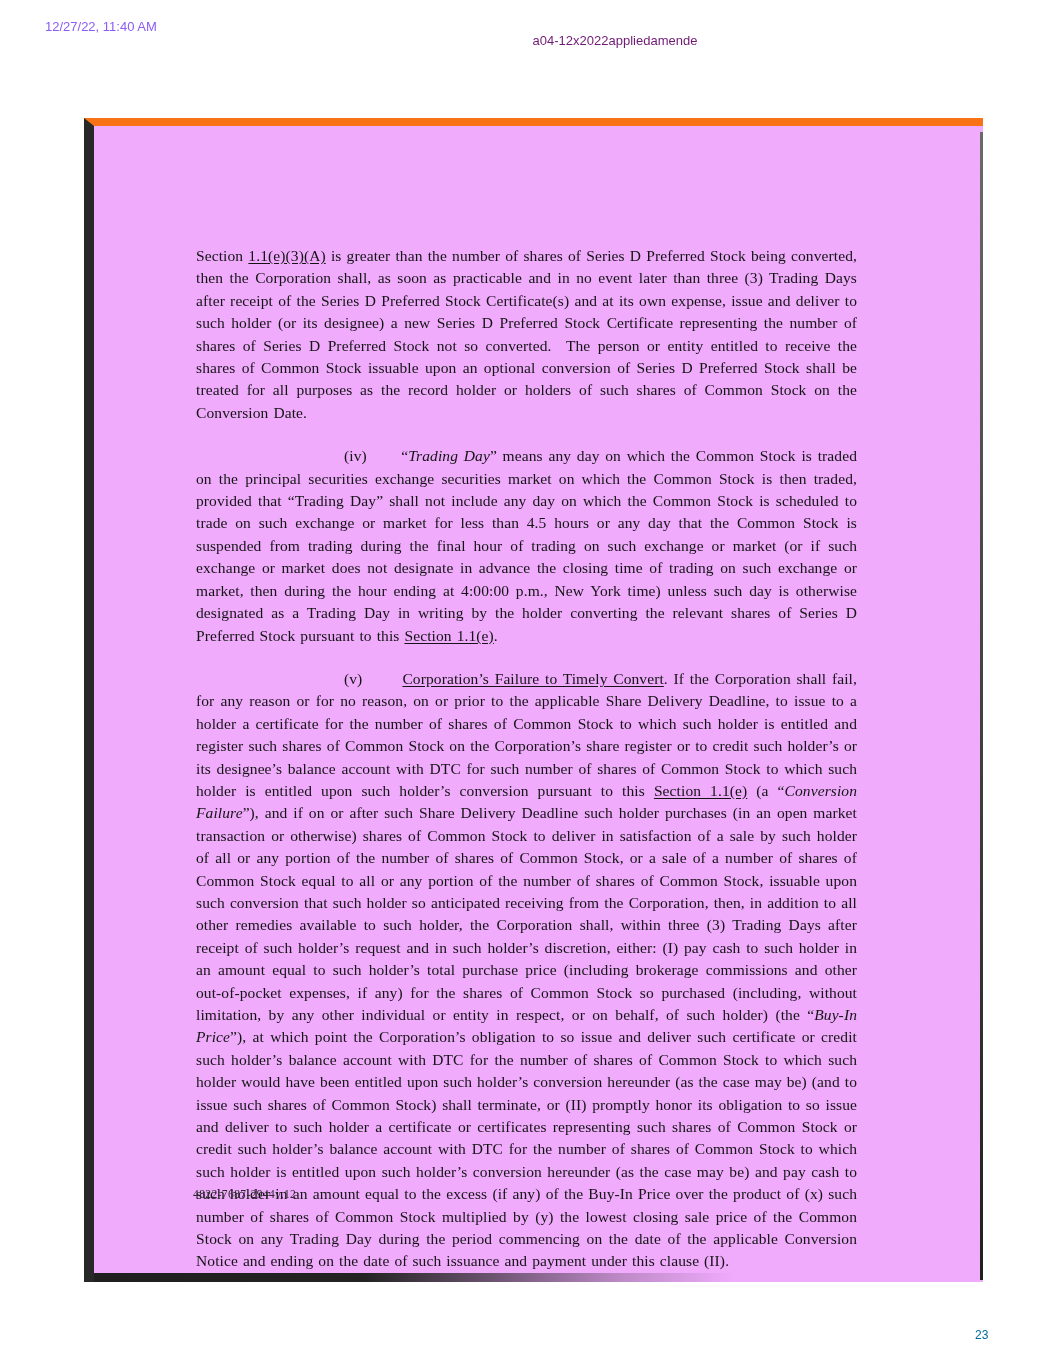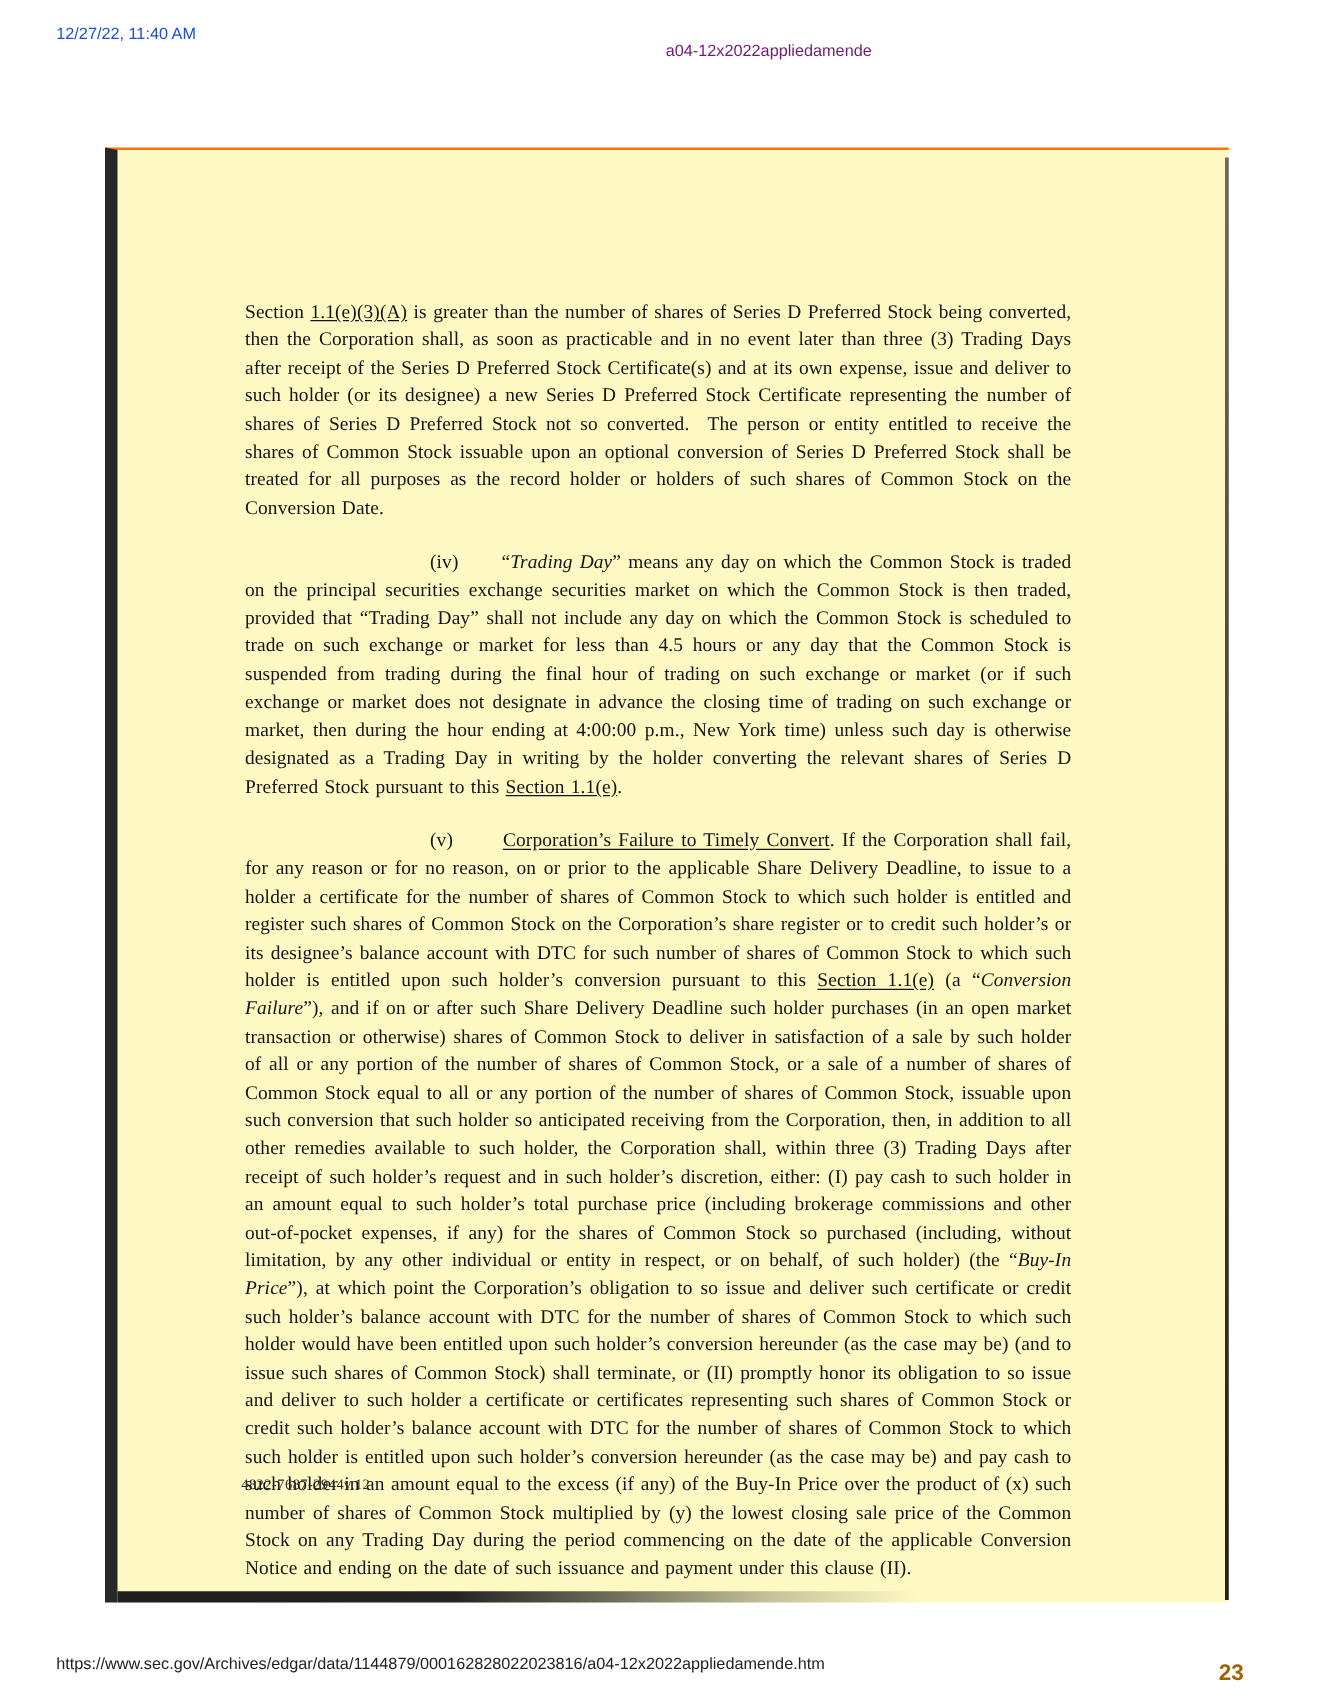--- a/index.html
+++ b/index.html
@@ -10,43 +10,43 @@
     font-family: "Liberation Sans", sans-serif;
     color: #1b1b1b;
     position: relative;
     overflow: hidden;
   }
   .page { position: absolute; inset: 0; }
 
   
   .print-header-date {
     position: absolute; left: 45px; top: 19px;
-    font-size: 13px; color: #1d4ed8;
+    font-size: 13px; color: #8b5cf6;
   }
   .print-header-title {
     position: absolute; left: 615px; top: 33px;
     transform: translateX(-50%);
     font-size: 13px; color: #701a75; white-space: nowrap;
   }
   .print-footer-url {
     position: absolute; left: 45px; top: 1323px;
     font-size: 13px; color: #222; white-space: nowrap;
   }
   .print-footer-page {
     position: absolute; left: 975px; top: 1328px;
-    font-size: 18px; color: #a16207; font-weight: bold;
+    font-size: 12px; color: #0369a1;
   }
 
   
   .scan-area {
     position: absolute;
     left: 84px; top: 118px;
     width: 899px; height: 1164px;
-    background: #fef9c3;
-    border-top: 2px solid #f97316;
+    background: #f0abfc;
+    border-top: 8px solid #f97316;
     border-left: 10px solid #282828;
   }
   .scan-right-edge {
     position: absolute; top: 6px; right: 0; bottom: 2px;
     width: 3px;
     background: linear-gradient(to bottom, #6a6a6a 0%, #4a4a4a 35%, #353535 70%, #1f1f1f 100%);
   }
   .scan-bottom-edge {
     position: absolute; left: 0; bottom: 0;
     height: 9px; width: 72%;
@@ -95,16 +95,15 @@
 
     <div class="doc-text">
       <p><span>Section </span><span class="run-u">1.1(e)(3)(A)</span><span> is greater than the number of shares of Series D Preferred Stock being converted, then the Corporation shall, as soon as practicable and in no event later than three (3) Trading Days after receipt of the Series D Preferred Stock Certificate(s) and at its own expense, issue and deliver to such holder (or its designee) a new Series D Preferred Stock Certificate representing the number of shares of Series D Preferred Stock not so converted.&nbsp; The person or entity entitled to receive the shares of Common Stock issuable upon an optional conversion of Series D Preferred Stock shall be treated for all purposes as the record holder or holders of such shares of Common Stock on the Conversion Date.</span></p>
       <p class="indented"><span>(iv)&nbsp;&nbsp;&nbsp;&nbsp;&nbsp;&nbsp;“</span><span class="run-bi">Trading Day</span><span>” means any day on which the Common Stock is traded on the principal securities exchange securities market on which the Common Stock is then traded, provided that “Trading Day” shall not include any day on which the Common Stock is scheduled to trade on such exchange or market for less than 4.5 hours or any day that the Common Stock is suspended from trading during the final hour of trading on such exchange or market (or if such exchange or market does not designate in advance the closing time of trading on such exchange or market, then during the hour ending at 4:00:00 p.m., New York time) unless such day is otherwise designated as a Trading Day in writing by the holder converting the relevant shares of Series D Preferred Stock pursuant to this </span><span class="run-u">Section 1.1(e)</span><span>.</span></p>
       <p class="indented"><span>(v)&nbsp;&nbsp;&nbsp;&nbsp;&nbsp;&nbsp;&nbsp;</span><span class="run-u">Corporation’s Failure to Timely Convert</span><span>. If the Corporation shall fail, for any reason or for no reason, on or prior to the applicable Share Delivery Deadline, to issue to a holder a certificate for the number of shares of Common Stock to which such holder is entitled and register such shares of Common Stock on the Corporation’s share register or to credit such holder’s or its designee’s balance account with DTC for such number of shares of Common Stock to which such holder is entitled upon such holder’s conversion pursuant to this </span><span class="run-u">Section 1.1(e)</span><span> (a “</span><span class="run-bi">Conversion Failure</span><span>”), and if on or after such Share Delivery Deadline such holder purchases (in an open market transaction or otherwise) shares of Common Stock to deliver in satisfaction of a sale by such holder of all or any portion of the number of shares of Common Stock, or a sale of a number of shares of Common Stock equal to all or any portion of the number of shares of Common Stock, issuable upon such conversion that such holder so anticipated receiving from the Corporation, then, in addition to all other remedies available to such holder, the Corporation shall, within three (3) Trading Days after receipt of such holder’s request and in such holder’s discretion, either: (I) pay cash to such holder in an amount equal to such holder’s total purchase price (including brokerage commissions and other out-of-pocket expenses, if any) for the shares of Common Stock so purchased (including, without limitation, by any other individual or entity in respect, or on behalf, of such holder) (the “</span><span class="run-bi">Buy-In Price</span><span>”), at which point the Corporation’s obligation to so issue and deliver such certificate or credit such holder’s balance account with DTC for the number of shares of Common Stock to which such holder would have been entitled upon such holder’s conversion hereunder (as the case may be) (and to issue such shares of Common Stock) shall terminate, or (II) promptly honor its obligation to so issue and deliver to such holder a certificate or certificates representing such shares of Common Stock or credit such holder’s balance account with DTC for the number of shares of Common Stock to which such holder is entitled upon such holder’s conversion hereunder (as the case may be) and pay cash to such holder in an amount equal to the excess (if any) of the Buy-In Price over the product of (x) such number of shares of Common Stock multiplied by (y) the lowest closing sale price of the Common Stock on any Trading Day during the period commencing on the date of the applicable Conversion Notice and ending on the date of such issuance and payment under this clause (II).</span></p>
     </div>
 
     <div class="doc-footnote">4822-7687-2944v.12</div>
   </div>
 
-  <span class="print-footer-url">https://www.sec.gov/Archives/edgar/data/1144879/000162828022023816/a04-12x2022appliedamende.htm</span>
   <span class="print-footer-page">23</span>
 
 </div>
 
 </body></html>

